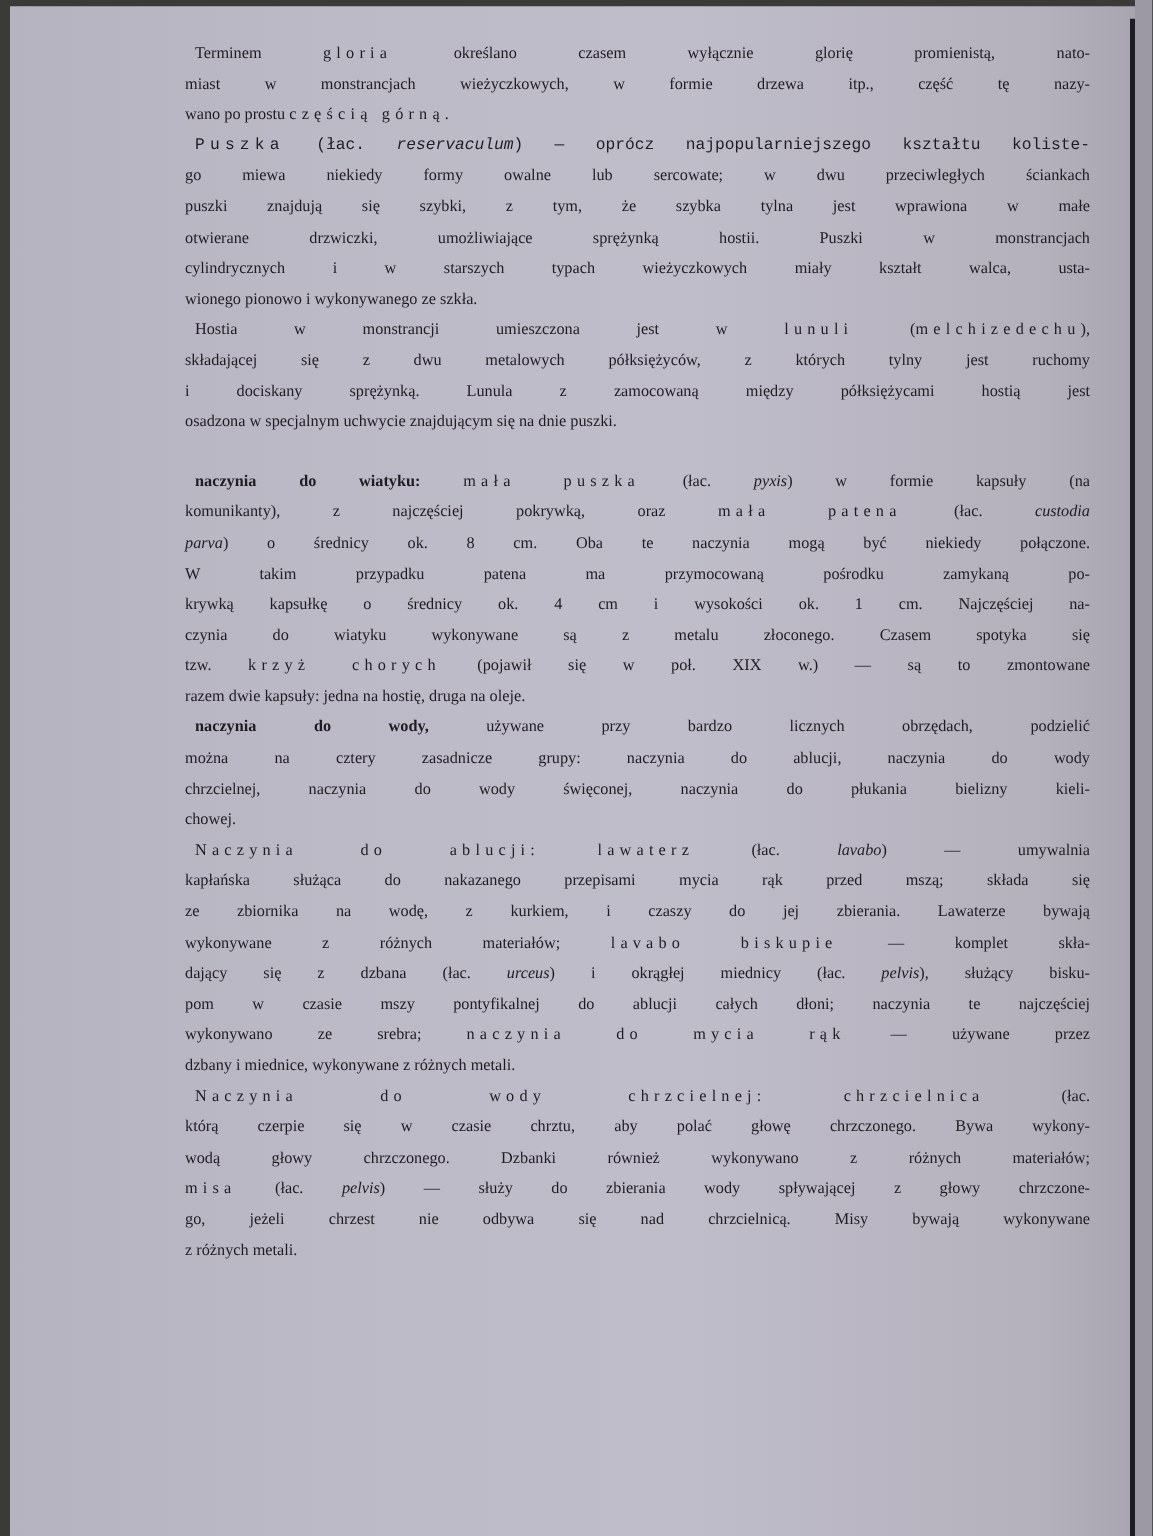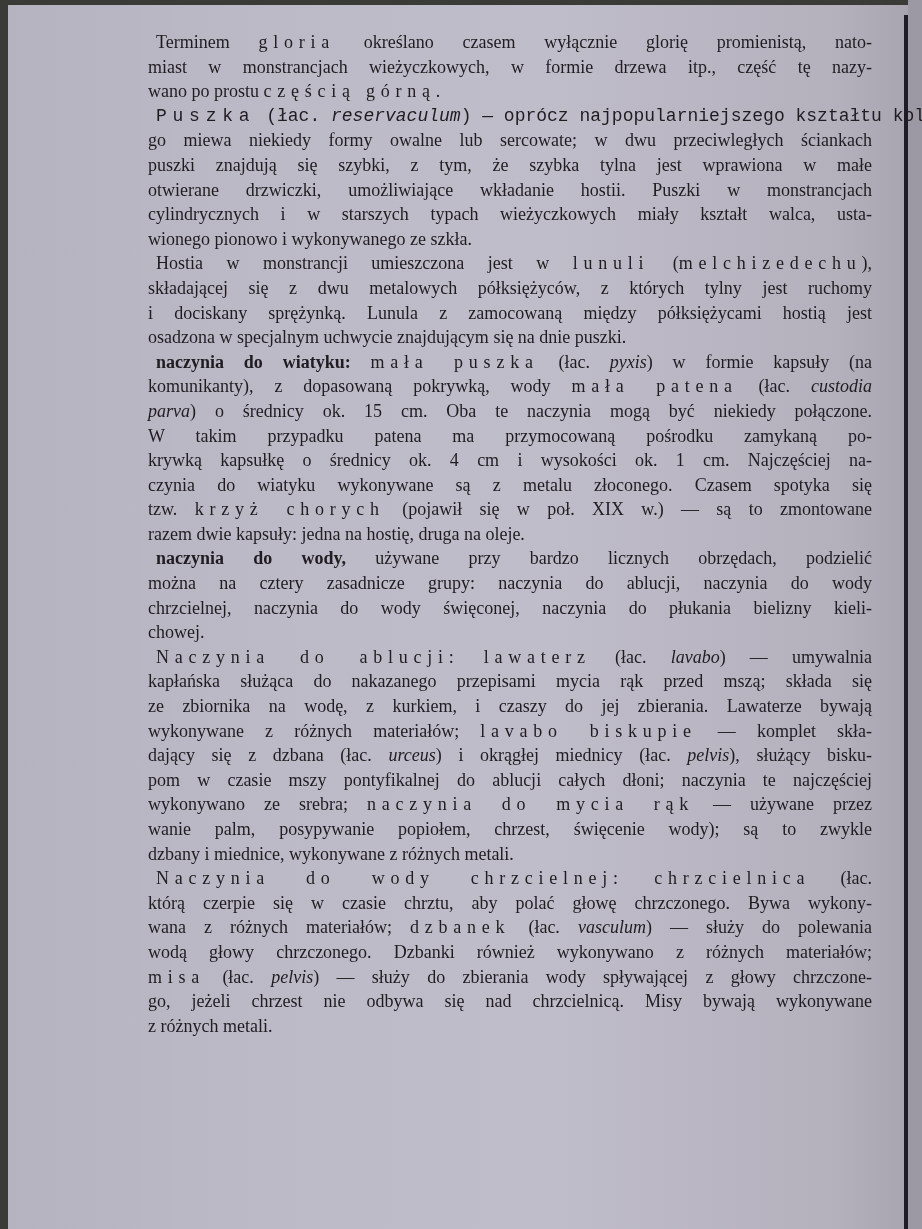--- a/index.html
+++ b/index.html
@@ -16,21 +16,21 @@
     position:absolute; left:904px; top:15px; width:4px; height:1214px;
     background:#1e1c24;
   }
   .rightstrip {
     position:absolute; left:908px; top:0; width:14px; height:1229px;
     background:#9c99a4;
   }
   .text {
     position:absolute; left:148px; top:30px; width:724px;
     font-family:"Liberation Serif", "DejaVu Serif", serif;
-    font-size:18px; line-height:24.6px; color:#1f1c22;
+    font-size:13px; line-height:24.6px; color:#1f1c22;
     text-align:justify;
   }
   .line { display:block; white-space:nowrap; text-align-last:justify; }
   .line.last { text-align-last:left; }
   .sp { letter-spacing:0.32em; }
   .it { font-style:italic; }
   .b { font-weight:bold; }
 </style>
 </head>
 <body>
@@ -42,59 +42,57 @@
 <div class="text" id="text">
   <div>
       <span class="line" style="padding-left: 8px;"><span>Terminem </span><span class="sp">gloria</span><span> określano czasem wyłącznie glorię promienistą, nato-</span></span>
       <span class="line"><span>miast w monstrancjach wieżyczkowych, w formie drzewa itp., część tę nazy-</span></span>
       <span class="line last"><span>wano po prostu </span><span class="sp">częścią górną</span><span>.</span></span>
     </div>
   <div>
       <span class="line" style="padding-left: 8px; font-family: Liberation Mono, monospace;"><span class="sp">Puszka</span><span> (łac. </span><span class="it">reservaculum</span><span>) — oprócz najpopularniejszego kształtu koliste-</span></span>
       <span class="line"><span>go miewa niekiedy formy owalne lub sercowate; w dwu przeciwległych ściankach</span></span>
       <span class="line"><span>puszki znajdują się szybki, z tym, że szybka tylna jest wprawiona w małe</span></span>
-      <span class="line"><span>otwierane drzwiczki, umożliwiające wkładanie hostii. Puszki w monstrancjach</span></span>
+      <span class="line"><span>otwierane drzwiczki, umożliwiające sprężynką hostii. Puszki w monstrancjach</span></span>
       <span class="line"><span>cylindrycznych i w starszych typach wieżyczkowych miały kształt walca, usta-</span></span>
       <span class="line last"><span>wionego pionowo i wykonywanego ze szkła.</span></span>
     </div>
   <div>
       <span class="line" style="padding-left: 8px;"><span>Hostia w monstrancji umieszczona jest w </span><span class="sp">lunuli</span><span> (</span><span class="sp">melchizedechu</span><span>),</span></span>
       <span class="line"><span>składającej się z dwu metalowych półksiężyców, z których tylny jest ruchomy</span></span>
       <span class="line"><span>i dociskany sprężynką. Lunula z zamocowaną między półksiężycami hostią jest</span></span>
       <span class="line last"><span>osadzona w specjalnym uchwycie znajdującym się na dnie puszki.</span></span>
     </div>
   <div>
-      <span class="line" style="padding-left: 8px;"><span class="b">naczynia do wiatyku:</span><span> </span><span class="sp">mała puszka</span><span> (łac. </span><span class="it">pyxis</span><span>) w formie kapsuły (na</span></span>
-      <span class="line"><span>komunikanty), z dopasowaną pokrywką, wody </span><span class="sp">mała patena</span><span> (łac. </span><span class="it">custodia</span></span>
-      <span class="line"><span class="it">parva</span><span>) o średnicy ok. 15 cm. Oba te naczynia mogą być niekiedy połączone.</span></span>
+      <span class="line" style="padding-left: 8px; margin-top: 23px;"><span class="b">naczynia do wiatyku:</span><span> </span><span class="sp">mała puszka</span><span> (łac. </span><span class="it">pyxis</span><span>) w formie kapsuły (na</span></span>
+      <span class="line"><span>komunikanty), z najczęściej pokrywką, oraz </span><span class="sp">mała patena</span><span> (łac. </span><span class="it">custodia</span></span>
+      <span class="line"><span class="it">parva</span><span>) o średnicy ok. 8 cm. Oba te naczynia mogą być niekiedy połączone.</span></span>
       <span class="line"><span>W takim przypadku patena ma przymocowaną pośrodku zamykaną po-</span></span>
       <span class="line"><span>krywką kapsułkę o średnicy ok. 4 cm i wysokości ok. 1 cm. Najczęściej na-</span></span>
       <span class="line"><span>czynia do wiatyku wykonywane są z metalu złoconego. Czasem spotyka się</span></span>
       <span class="line"><span>tzw. </span><span class="sp">krzyż chorych</span><span> (pojawił się w poł. XIX w.) — są to zmontowane</span></span>
       <span class="line last"><span>razem dwie kapsuły: jedna na hostię, druga na oleje.</span></span>
     </div>
   <div>
       <span class="line" style="padding-left: 8px; font-family: Liberation Serif, serif;"><span class="b">naczynia do wody,</span><span>   używane przy bardzo licznych obrzędach, podzielić</span></span>
       <span class="line"><span>można na cztery zasadnicze grupy: naczynia do ablucji, naczynia do wody</span></span>
       <span class="line"><span>chrzcielnej, naczynia do wody święconej, naczynia do płukania bielizny kieli-</span></span>
       <span class="line last"><span>chowej.</span></span>
     </div>
   <div>
       <span class="line" style="padding-left: 8px;"><span class="sp">Naczynia do ablucji:</span><span> </span><span class="sp">lawaterz</span><span> (łac. </span><span class="it">lavabo</span><span>) — umywalnia</span></span>
       <span class="line"><span>kapłańska służąca do nakazanego przepisami mycia rąk przed mszą; składa się</span></span>
       <span class="line"><span>ze zbiornika na wodę, z kurkiem, i czaszy do jej zbierania. Lawaterze bywają</span></span>
       <span class="line"><span>wykonywane z różnych materiałów; </span><span class="sp">lavabo biskupie</span><span> — komplet skła-</span></span>
       <span class="line"><span>dający się z dzbana (łac. </span><span class="it">urceus</span><span>) i okrągłej miednicy (łac. </span><span class="it">pelvis</span><span>), służący bisku-</span></span>
       <span class="line"><span>pom w czasie mszy pontyfikalnej do ablucji całych dłoni; naczynia te najczęściej</span></span>
       <span class="line"><span>wykonywano ze srebra; </span><span class="sp">naczynia do mycia rąk</span><span> — używane przez</span></span>
-      <span class="line"><span>wanie palm, posypywanie popiołem, chrzest, święcenie wody); są to zwykle</span></span>
       <span class="line last"><span>dzbany i miednice, wykonywane z różnych metali.</span></span>
     </div>
   <div>
       <span class="line" style="padding-left: 8px;"><span class="sp">Naczynia do wody chrzcielnej:</span><span> </span><span class="sp">chrzcielnica</span><span> (łac.</span></span>
       <span class="line"><span>którą czerpie się w czasie chrztu, aby polać głowę chrzczonego. Bywa wykony-</span></span>
-      <span class="line"><span>wana z różnych materiałów; </span><span class="sp">dzbanek</span><span> (łac. </span><span class="it">vasculum</span><span>) — służy do polewania</span></span>
       <span class="line"><span>wodą głowy chrzczonego. Dzbanki również wykonywano z różnych materiałów;</span></span>
       <span class="line"><span class="sp">misa</span><span> (łac. </span><span class="it">pelvis</span><span>) — służy do zbierania wody spływającej z głowy chrzczone-</span></span>
       <span class="line"><span>go, jeżeli chrzest nie odbywa się nad chrzcielnicą. Misy bywają wykonywane</span></span>
       <span class="line last"><span>z różnych metali.</span></span>
     </div>
 </div>
 
 </body></html>

